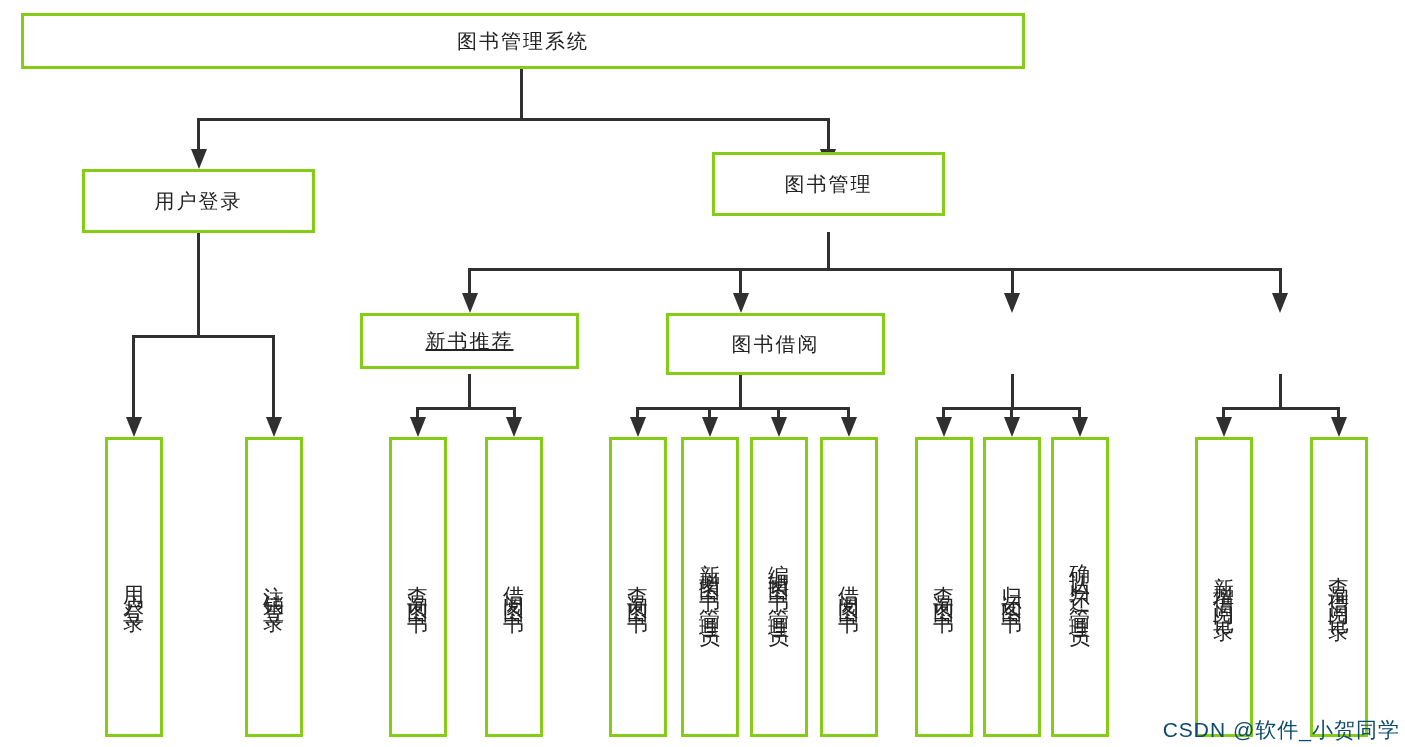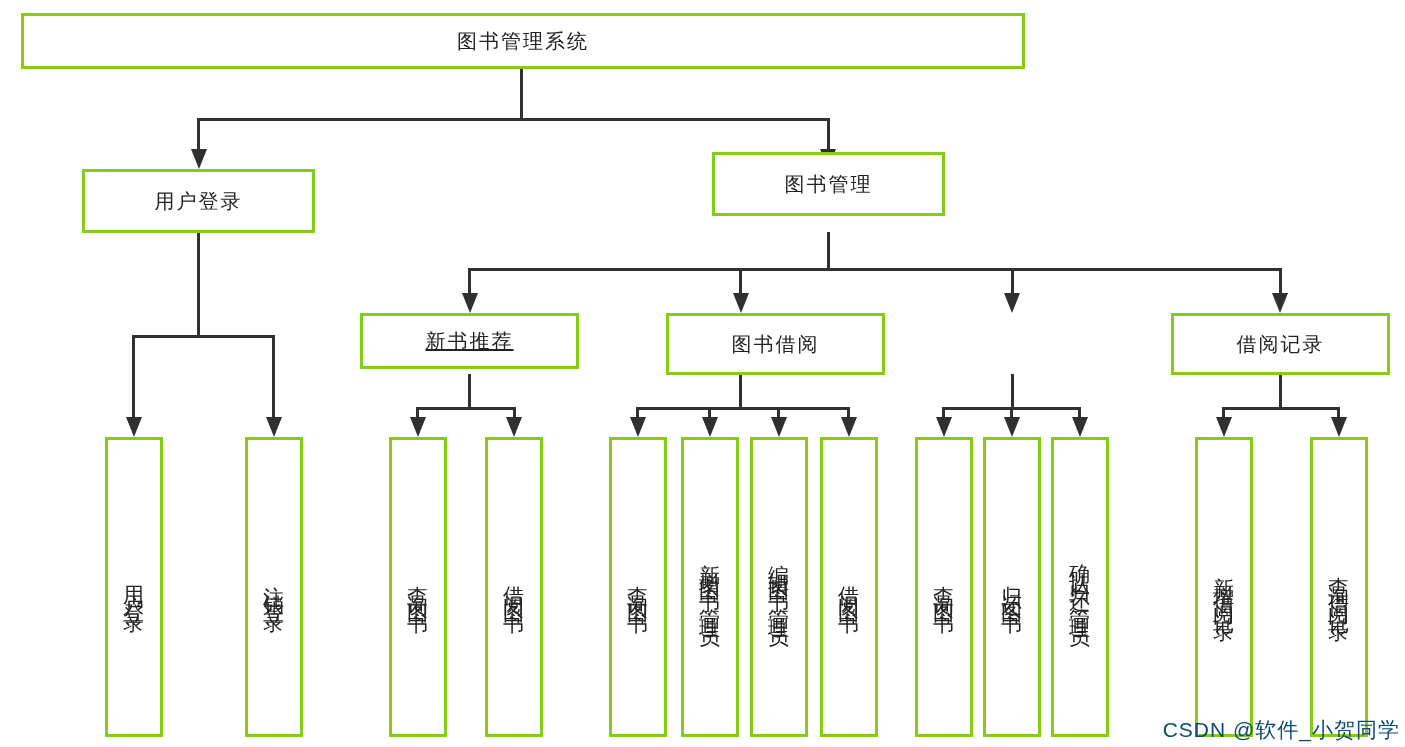--- a/index.html
+++ b/index.html
@@ -66,23 +66,20 @@
   </div>
   <div class="node hnode" style="left:712px; top:152px; width:233px; height:64px;">
     <span>图书管理</span>
   </div>
 
   <div class="node hnode" style="left:360px; top:313px; width:219px; height:56px;text-decoration:underline;">
     <span>新书推荐</span>
   </div>
   <div class="node hnode" style="left:632px; top:313px; width:219px; height:62px;margin-left:34px;">
     <span>图书借阅</span>
-  </div>
-  <div class="node hnode" style="left:1171px; top:313px; width:219px; height:62px;">
-    <span>借阅记录</span>
   </div>
 
   <div class="node leaf" style="left:105px;">
     <span class="vtext">用户登录</span>
   </div>
   <div class="node leaf" style="left:245px;">
     <span class="vtext">注销登录</span>
   </div>
 
   <div class="node leaf" style="left:389px;">

